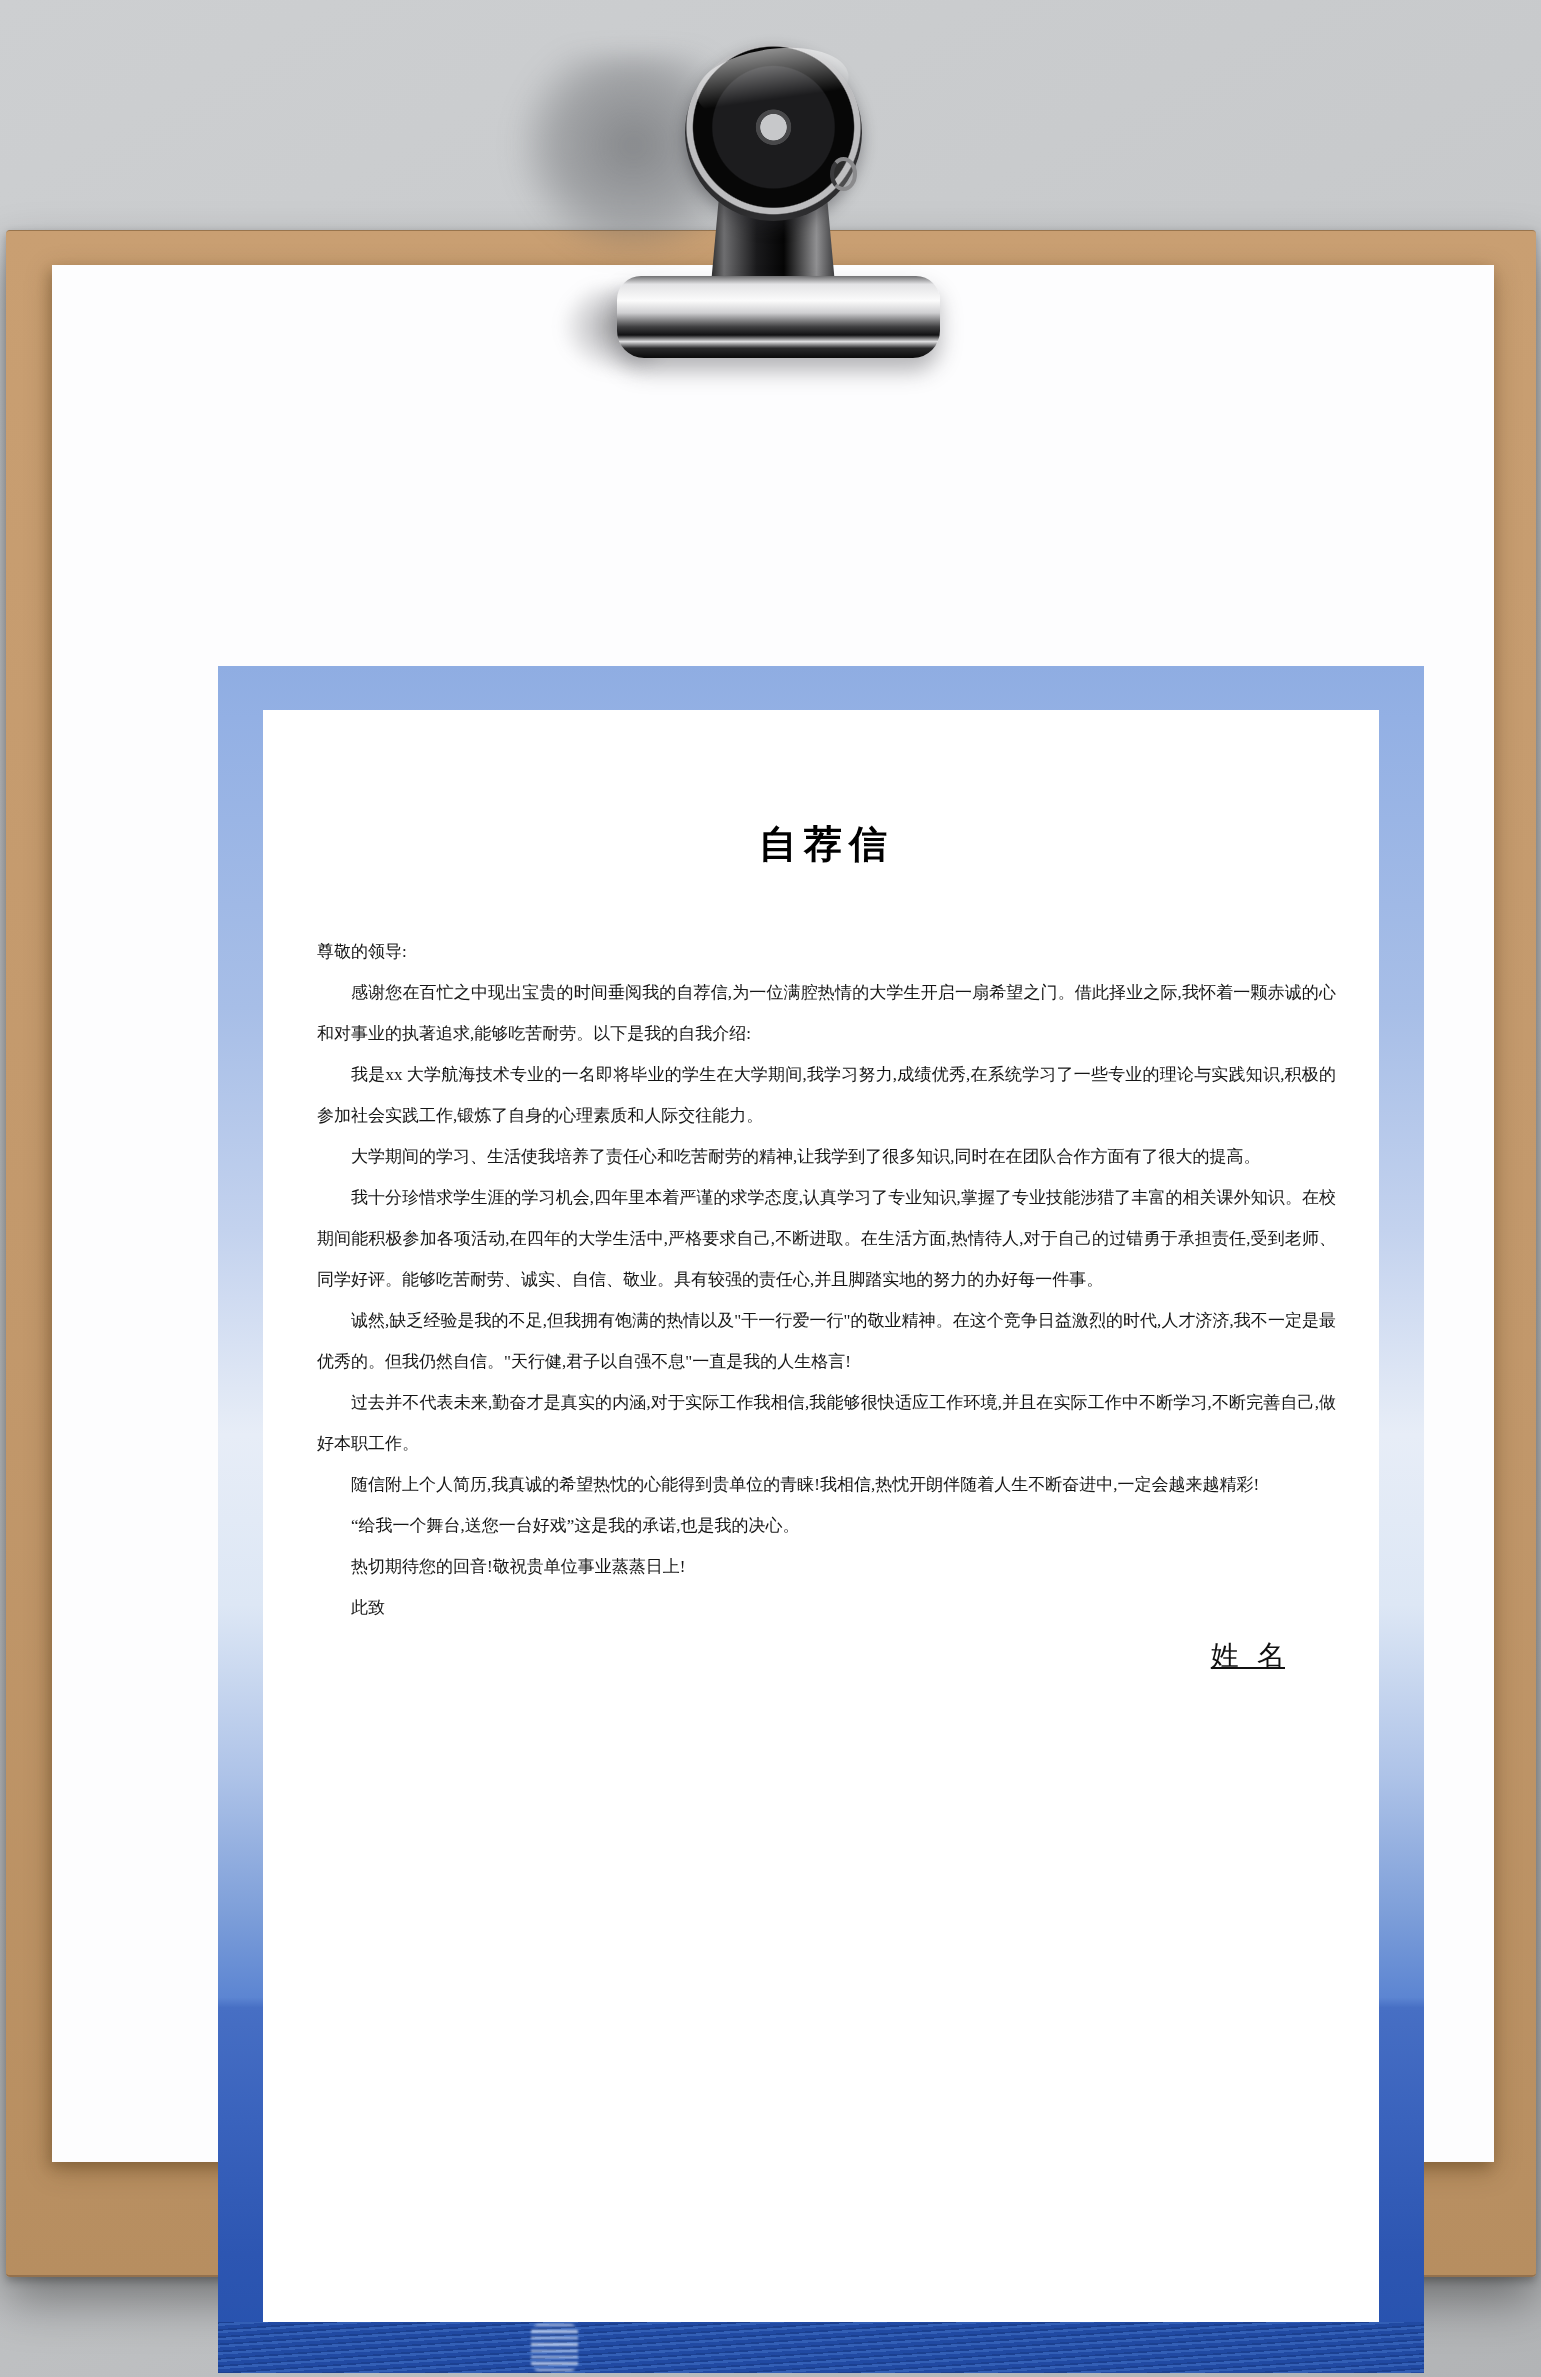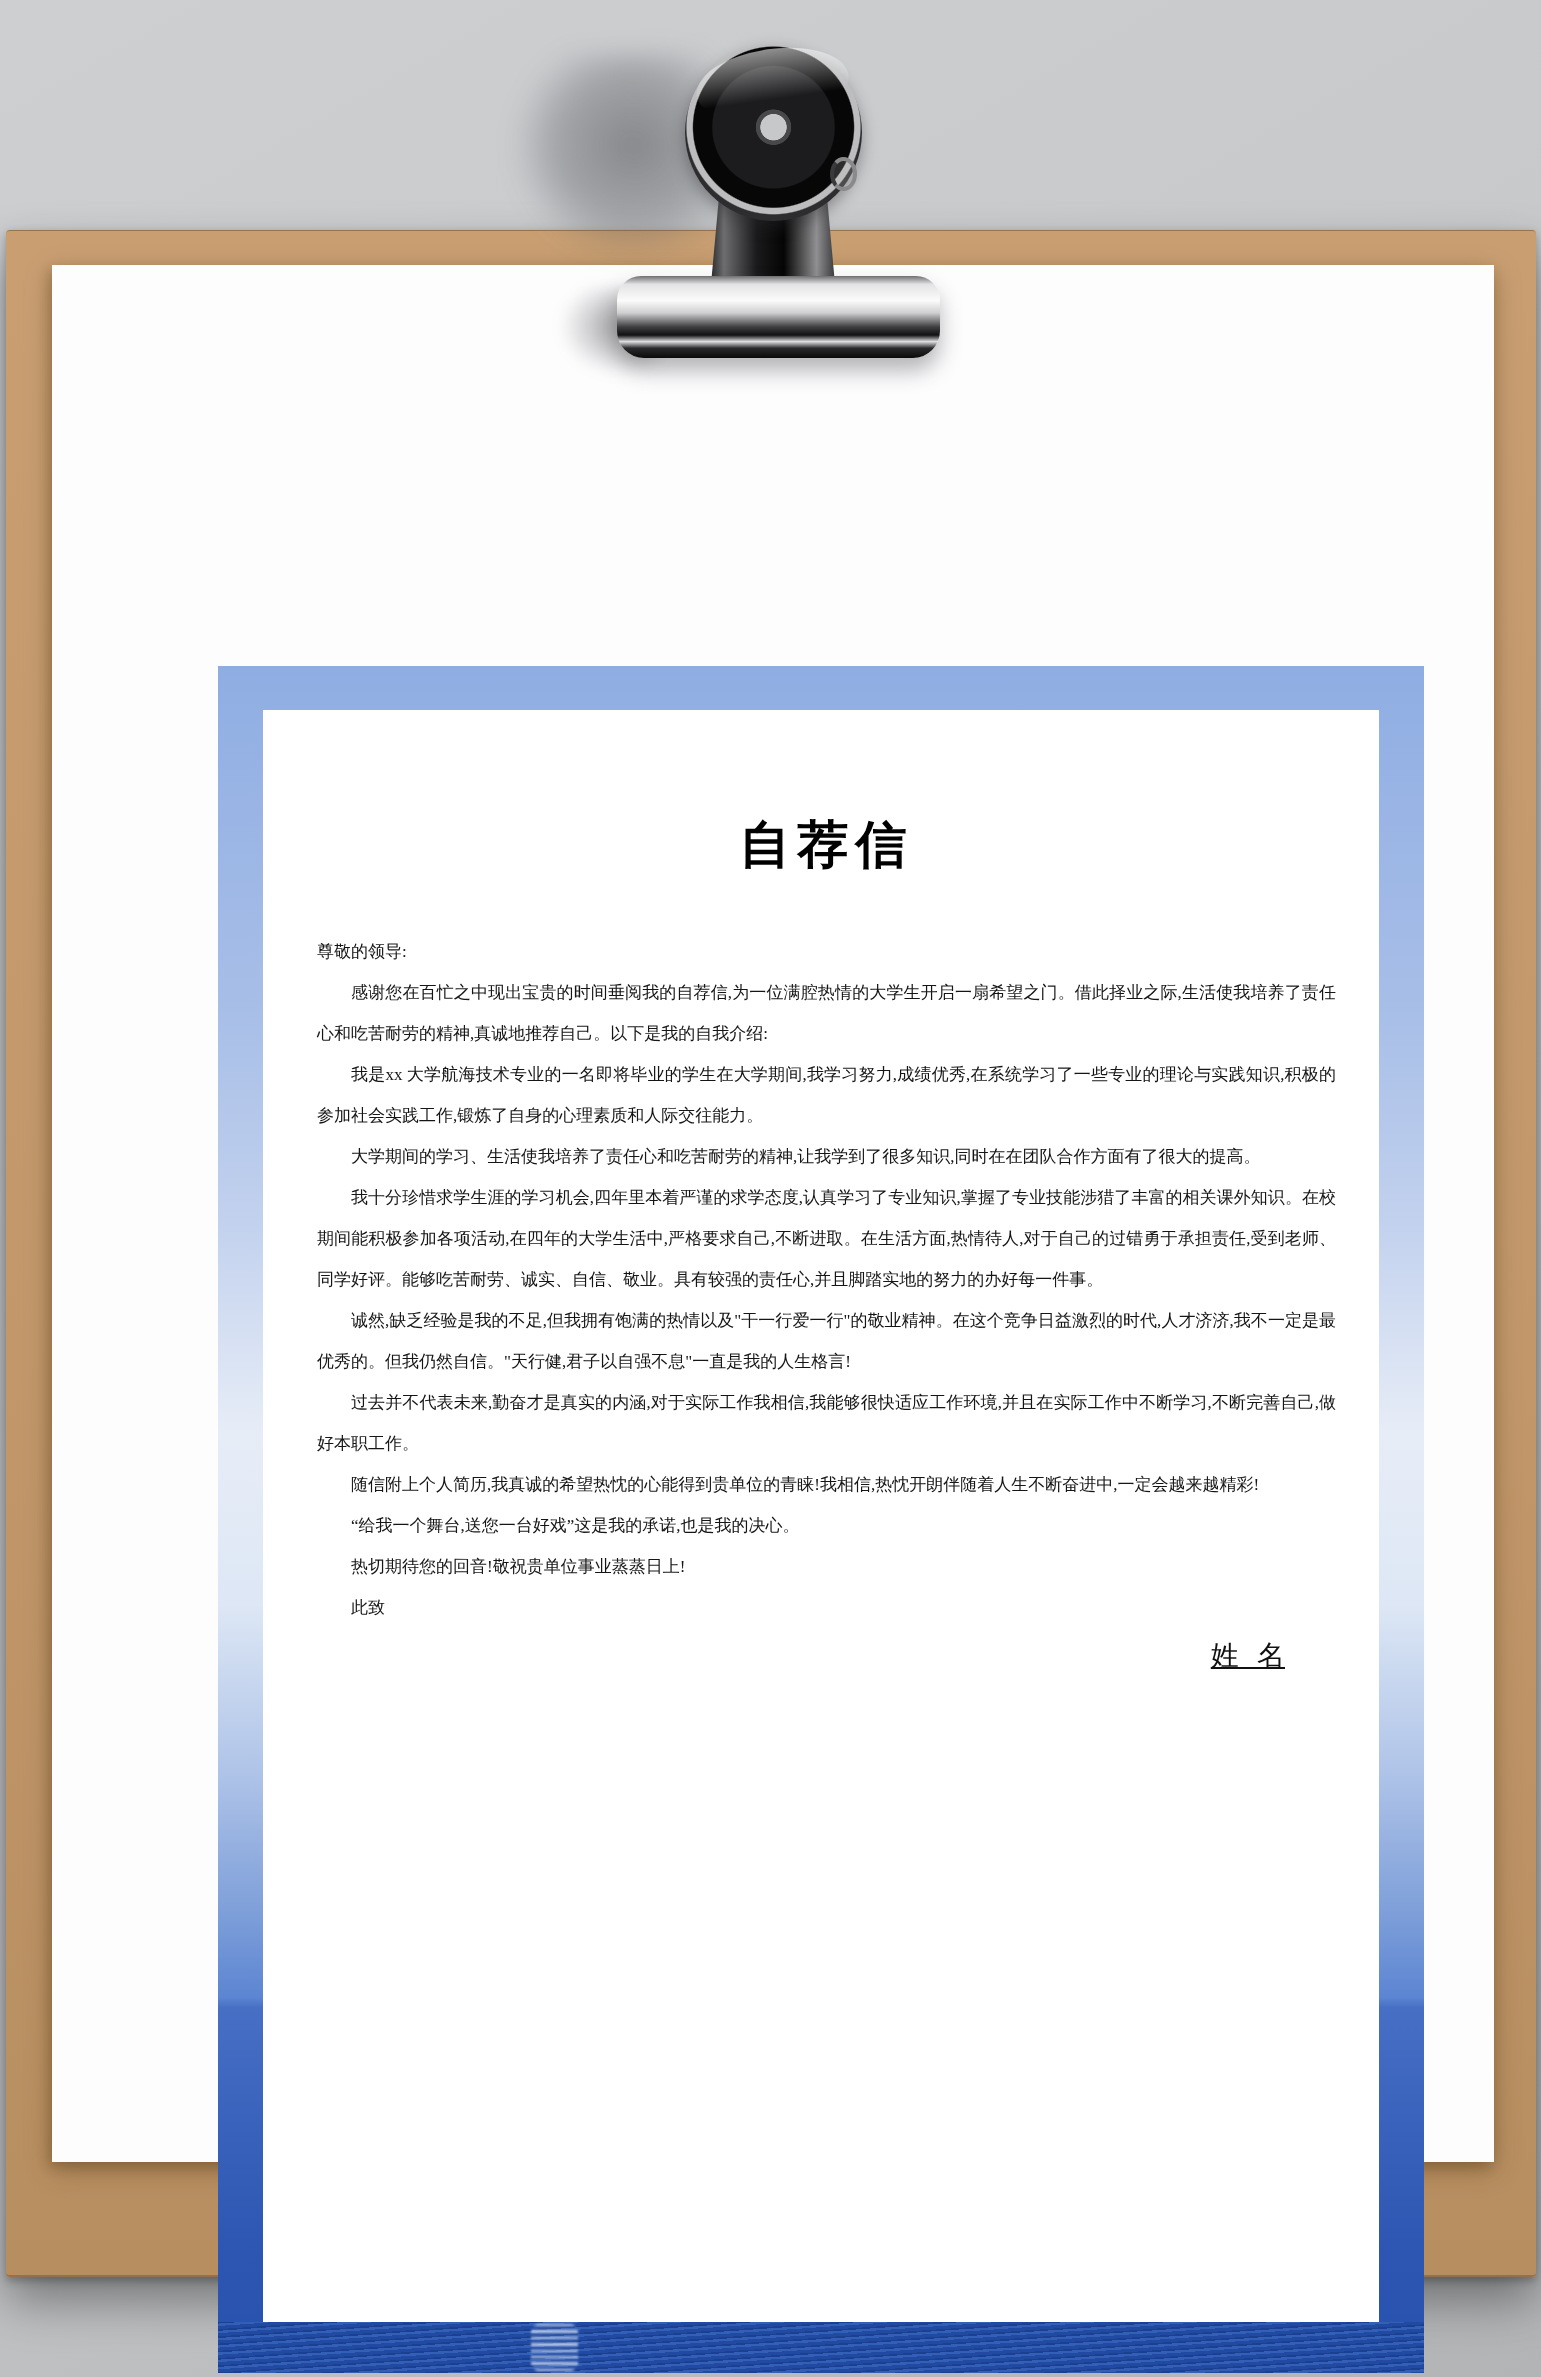--- a/index.html
+++ b/index.html
@@ -51,21 +51,21 @@
   }
   .letter{
     position:absolute;left:45px;top:44px;right:45px;bottom:51px;
     background:#ffffff;
     box-sizing:border-box;
     padding:111px 43px 0 54px;
   }
   .letter-title{
     margin:0;text-align:center;
     font-family:"Liberation Sans","DejaVu Sans",sans-serif;
-    font-size:51px;font-weight:700;letter-spacing:7.2px;color:#000;
+    font-size:38px;font-weight:700;letter-spacing:7.2px;color:#000;
     line-height:47px;
   }
   .letter-body{
     margin-top:63px;
     font-size:17px;line-height:41px;color:#151515;
     text-align:justify;
   }
   .letter-body p{margin:0;}
   .letter-body p.indent{text-indent:2em;}
   .signature{
@@ -130,21 +130,21 @@
 <div class="board"></div>
 
 <div class="paper" style="background-color: rgb(253, 253, 254);">
   <div class="photo-frame">
     <div class="frame-sea"></div>
     <div class="frame-reflection"></div>
     <div class="letter">
       <h1 class="letter-title">自荐信</h1>
       <div class="letter-body" style="color: rgb(21, 21, 21);">
           <p class="">尊敬的领导:</p>
-          <p class="indent">感谢您在百忙之中现出宝贵的时间垂阅我的自荐信,为一位满腔热情的大学生开启一扇希望之门。借此择业之际,生活使我培养了责任心和吃苦耐劳的精神,真诚地推荐自己。以下是我的自我介绍:</p>
+          <p class="indent">感谢您在百忙之中现出宝贵的时间垂阅我的自荐信,为一位满腔热情的大学生开启一扇希望之门。借此择业之际,我怀着一颗赤诚的心和对事业的执著追求,能够吃苦耐劳。以下是我的自我介绍:</p>
           <p class="indent">我是xx 大学航海技术专业的一名即将毕业的学生在大学期间,我学习努力,成绩优秀,在系统学习了一些专业的理论与实践知识,积极的参加社会实践工作,锻炼了自身的心理素质和人际交往能力。</p>
           <p class="indent">大学期间的学习、生活使我培养了责任心和吃苦耐劳的精神,让我学到了很多知识,同时在在团队合作方面有了很大的提高。</p>
           <p class="indent">我十分珍惜求学生涯的学习机会,四年里本着严谨的求学态度,认真学习了专业知识,掌握了专业技能涉猎了丰富的相关课外知识。在校期间能积极参加各项活动,在四年的大学生活中,严格要求自己,不断进取。在生活方面,热情待人,对于自己的过错勇于承担责任,受到老师、同学好评。能够吃苦耐劳、诚实、自信、敬业。具有较强的责任心,并且脚踏实地的努力的办好每一件事。</p>
           <p class="indent">诚然,缺乏经验是我的不足,但我拥有饱满的热情以及"干一行爱一行"的敬业精神。在这个竞争日益激烈的时代,人才济济,我不一定是最优秀的。但我仍然自信。"天行健,君子以自强不息"一直是我的人生格言!</p>
           <p class="indent">过去并不代表未来,勤奋才是真实的内涵,对于实际工作我相信,我能够很快适应工作环境,并且在实际工作中不断学习,不断完善自己,做好本职工作。</p>
           <p class="indent">随信附上个人简历,我真诚的希望热忱的心能得到贵单位的青睐!我相信,热忱开朗伴随着人生不断奋进中,一定会越来越精彩!</p>
           <p class="indent">“给我一个舞台,送您一台好戏”这是我的承诺,也是我的决心。</p>
           <p class="indent">热切期待您的回音!敬祝贵单位事业蒸蒸日上!</p>
           <p class="indent">此致</p>
         </div>

